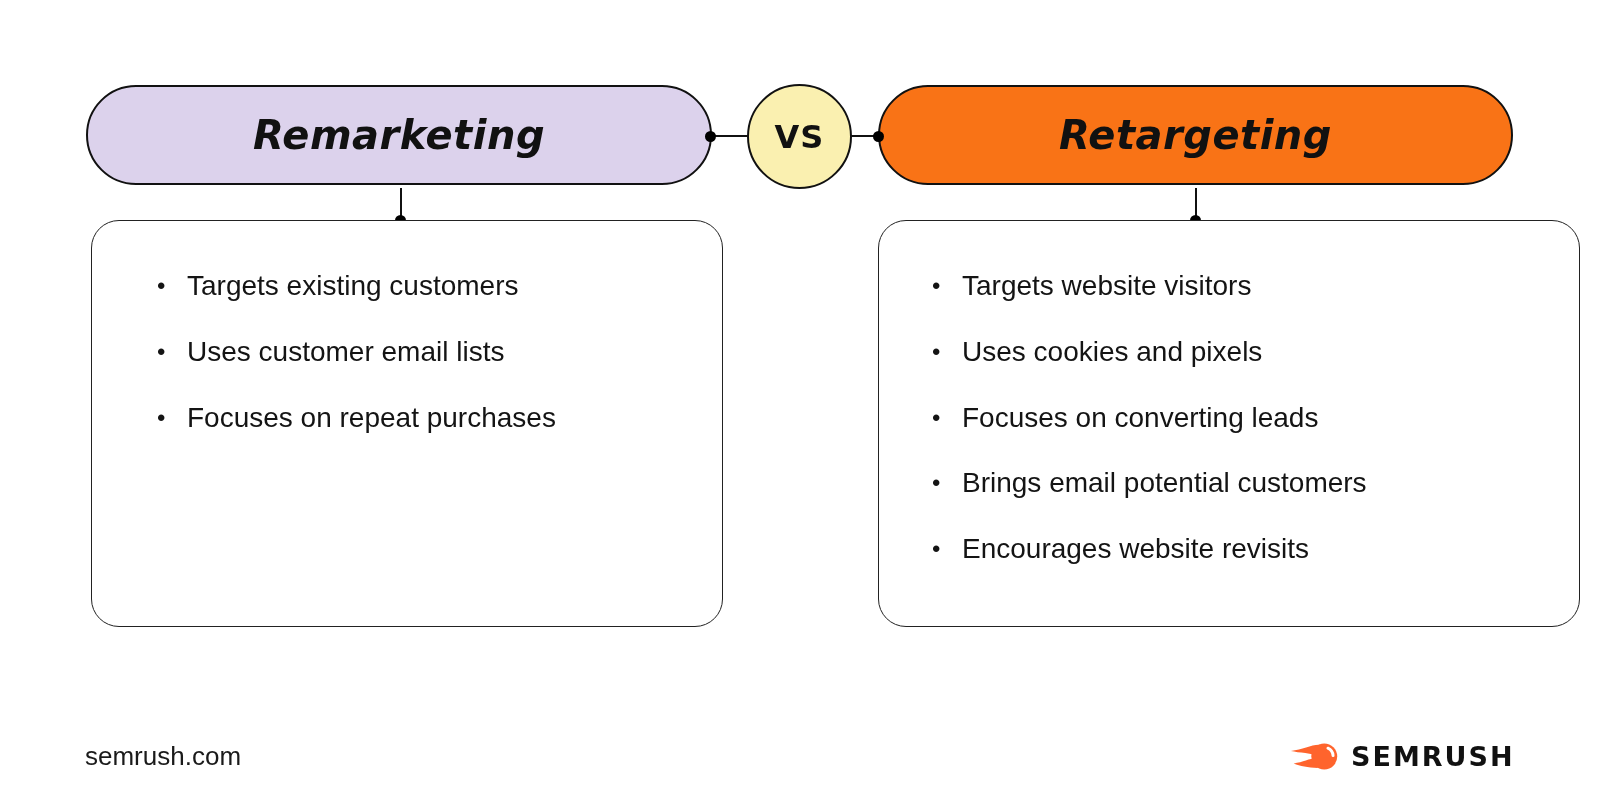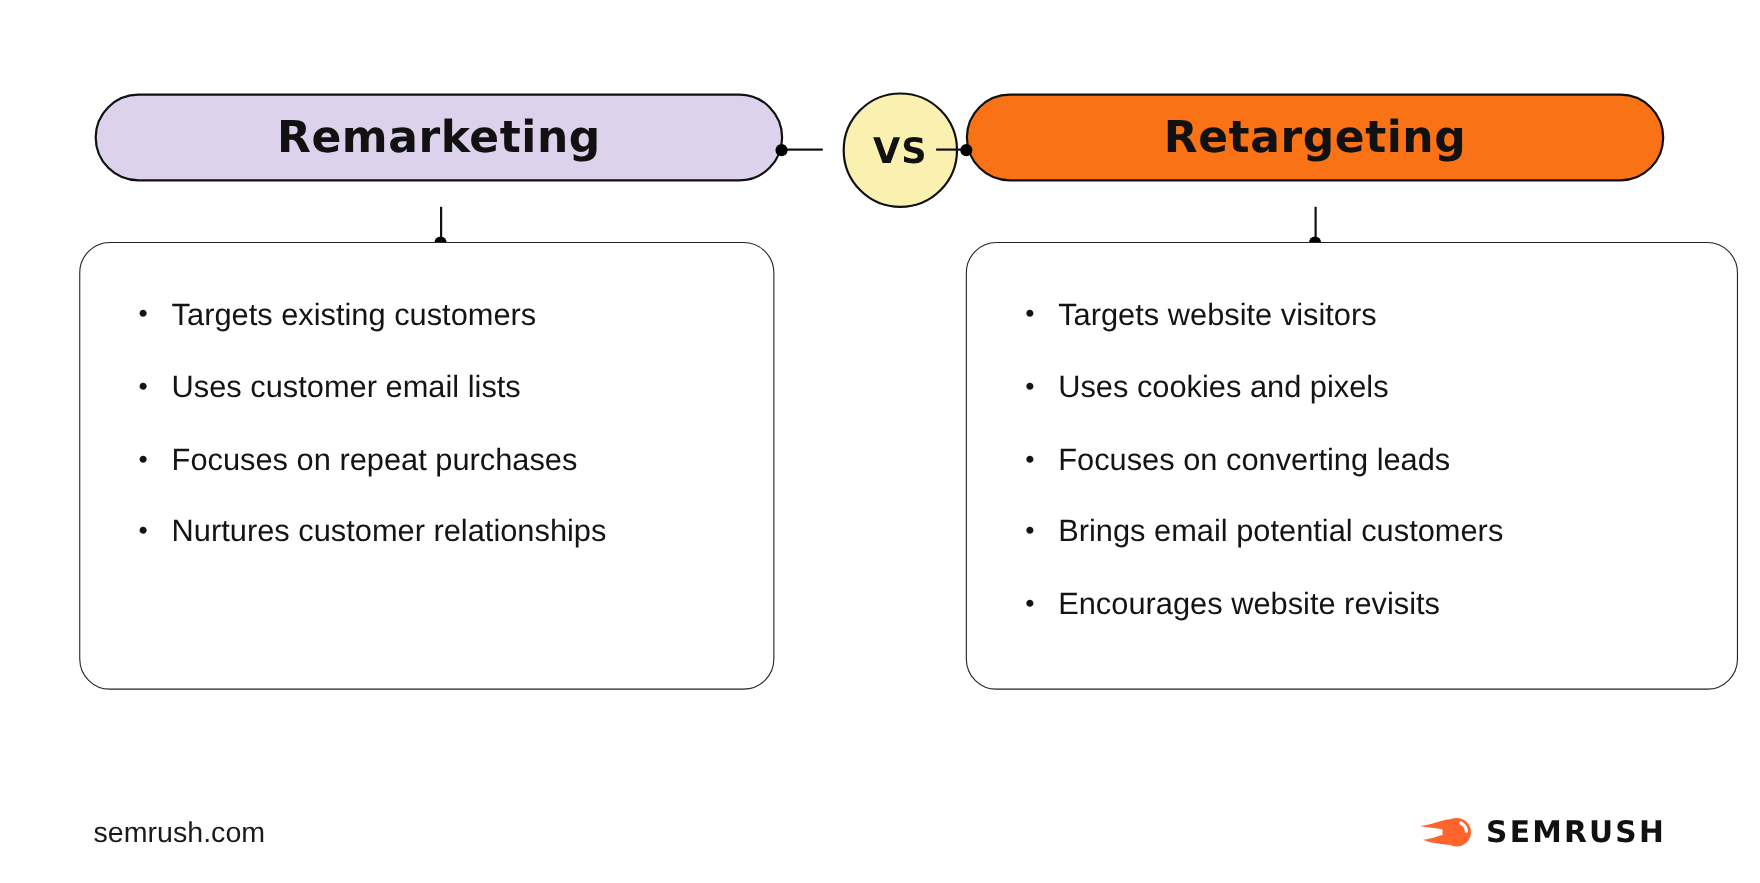--- a/index.html
+++ b/index.html
@@ -10,41 +10,42 @@
     background: #ffffff;
     font-family: "Liberation Sans", sans-serif;
     color: #111111;
     overflow: hidden;
   }
 
   
   .pill {
     position: absolute;
     top: 85px;
-    height: 80px;
+    height: 100px;
     border: 2px solid #111111;
     border-radius: 54px;
     box-sizing: border-box;
     display: flex;
     align-items: center;
     justify-content: center;
+    font-style: italic;
   }
   .pill-left  { left: 86px;  width: 626px; }
   .pill-right { left: 878px; width: 635px; }
   .pill-title {
     font-family: "DejaVu Sans", "Liberation Sans", sans-serif;
     font-size: 40px;
     font-weight: 700;
     letter-spacing: 0.5px;
   }
 
   
   .vs-circle {
     position: absolute;
-    left: 766px;
+    left: 747px;
     top: 84px;
     width: 105px;
     height: 105px;
     border: 2px solid #111111;
     border-radius: 50%;
     box-sizing: border-box;
     display: flex;
     align-items: center;
     justify-content: center;
   }
@@ -78,21 +79,21 @@
   
   .content-box {
     position: absolute;
     top: 220px;
     height: 407px;
     background: #ffffff;
     border: 1.5px solid #222222;
     border-radius: 28px;
     box-sizing: border-box;
   }
-  .box-left  { left: 72px;  width: 632px; }
+  .box-left  { left: 91px;  width: 632px; padding-left: 12px; }
   .box-right { left: 878px; width: 702px; }
   .content-box ul {
     list-style: none;
     margin: 0;
     padding: 50px 10px 0 0;
   }
   .content-box li {
     position: relative;
     padding-left: 83px;
     font-size: 28px;
@@ -159,21 +160,20 @@
   <div class="dot dot-pill-left-edge"></div>
   <div class="dot dot-pill-right-edge"></div>
   <div class="dot dot-box-left-top"></div>
   <div class="dot dot-box-right-top"></div>
 
   <div class="content-box box-left">
     <ul>
       <li><span>Targets existing customers</span></li>
       <li><span>Uses customer email lists</span></li>
       <li><span>Focuses on repeat purchases</span></li>
-      <li><span>Nurtures customer relationships</span></li>
     </ul>
   </div>
 
   <div class="content-box box-right">
     <ul>
       <li><span>Targets website visitors</span></li>
       <li><span>Uses cookies and pixels</span></li>
       <li><span>Focuses on converting leads</span></li>
       <li><span>Brings email potential customers</span></li>
       <li><span>Encourages website revisits</span></li>

